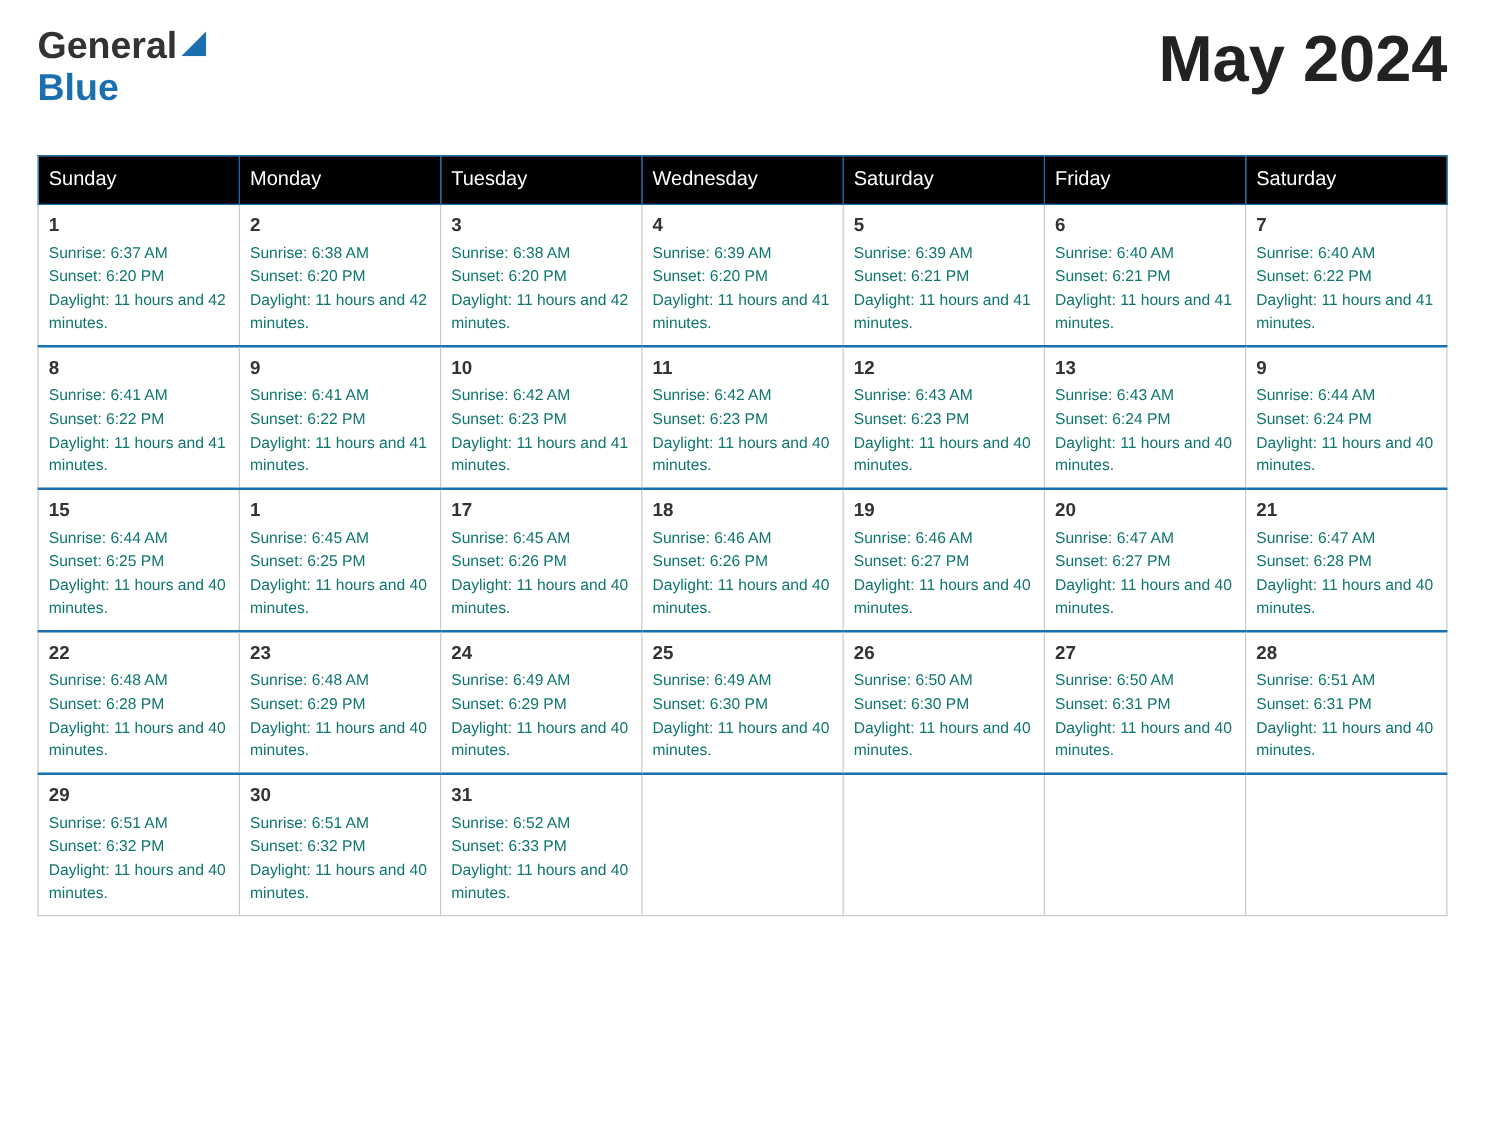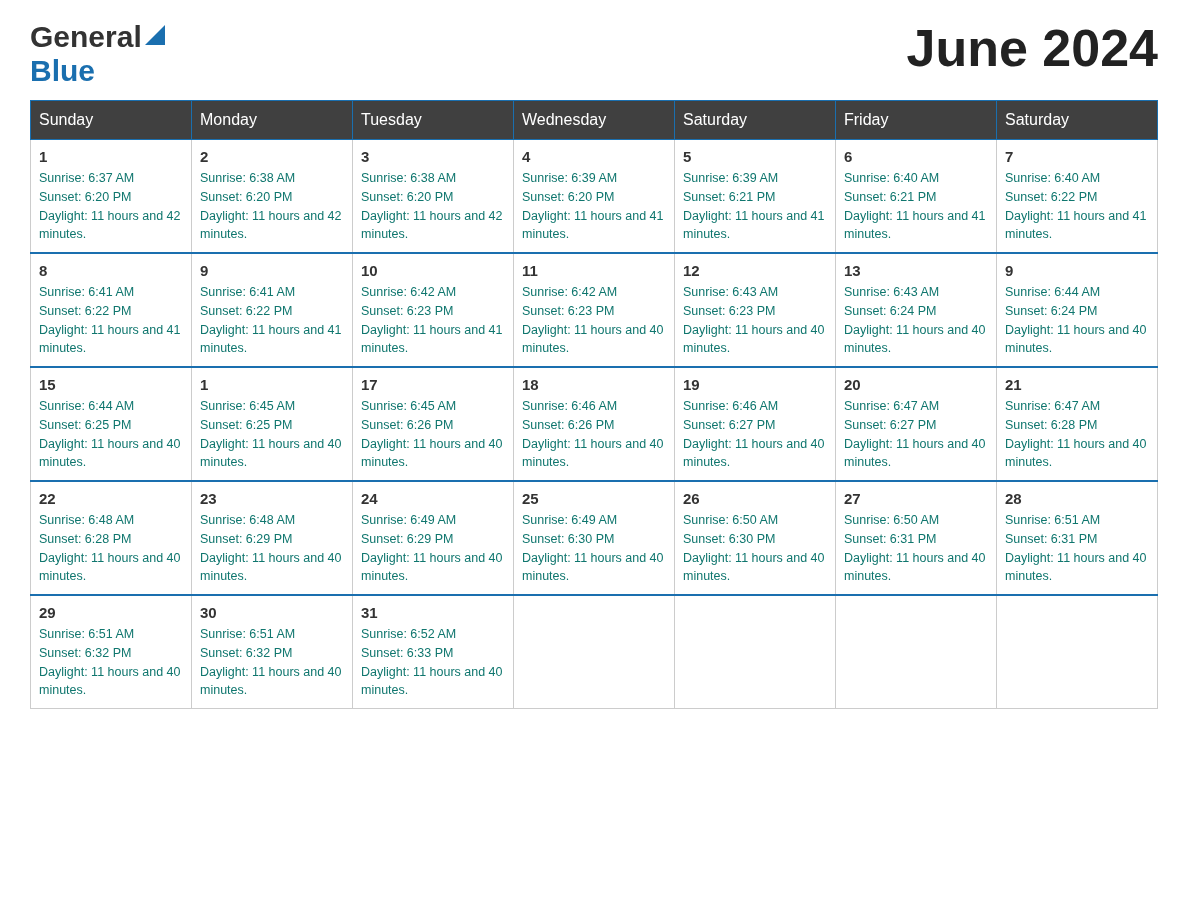--- a/index.html
+++ b/index.html
@@ -7,21 +7,21 @@
       font-family: Arial, sans-serif;
       background: #ffffff;
       padding: 20px 30px;
       width: 1188px;
       min-height: 918px;
     }
     .header {
       display: flex;
       justify-content: space-between;
       align-items: flex-start;
-      margin-bottom: 12px;
+      margin-bottom: 36px;
     }
     .logo {
       display: flex;
       flex-direction: column;
       align-items: flex-start;
     }
     .title-section {
       text-align: right;
     }
     .month-title {
@@ -34,21 +34,21 @@
       font-size: 22px;
       color: #444;
       margin-top: 4px;
     }
     .calendar {
       width: 100%;
       border-collapse: collapse;
       border: 1px solid #aaa;
     }
     .calendar th {
-      background-color: #404040;
+      background-color: #000000;
       color: white;
       padding: 10px 8px;
       font-size: 16px;
       font-weight: normal;
       text-align: left;
       border: 1px solid #1a6faf;
     }
     .calendar td {
       vertical-align: top;
       padding: 8px;
@@ -101,21 +101,21 @@
       <span class="logo-general">General</span>
       <svg width="20" height="20" viewBox="0 0 20 20" style="margin-left:3px; margin-top:-4px;">
         <polygon points="0,20 20,20 20,0" fill="#1a6faf"></polygon>
       </svg>
     </div>
     <div>
       <span class="logo-sub">Blue</span>
     </div>
   </div>
   <div class="title-section">
-    <div class="month-title">June 2024</div>
+    <div class="month-title">May 2024</div>
   </div>
 </div>
 
 <table class="calendar">
   <thead>
     <tr>
       <th>Sunday</th>
       <th>Monday</th>
       <th>Tuesday</th>
       <th>Wednesday</th>

